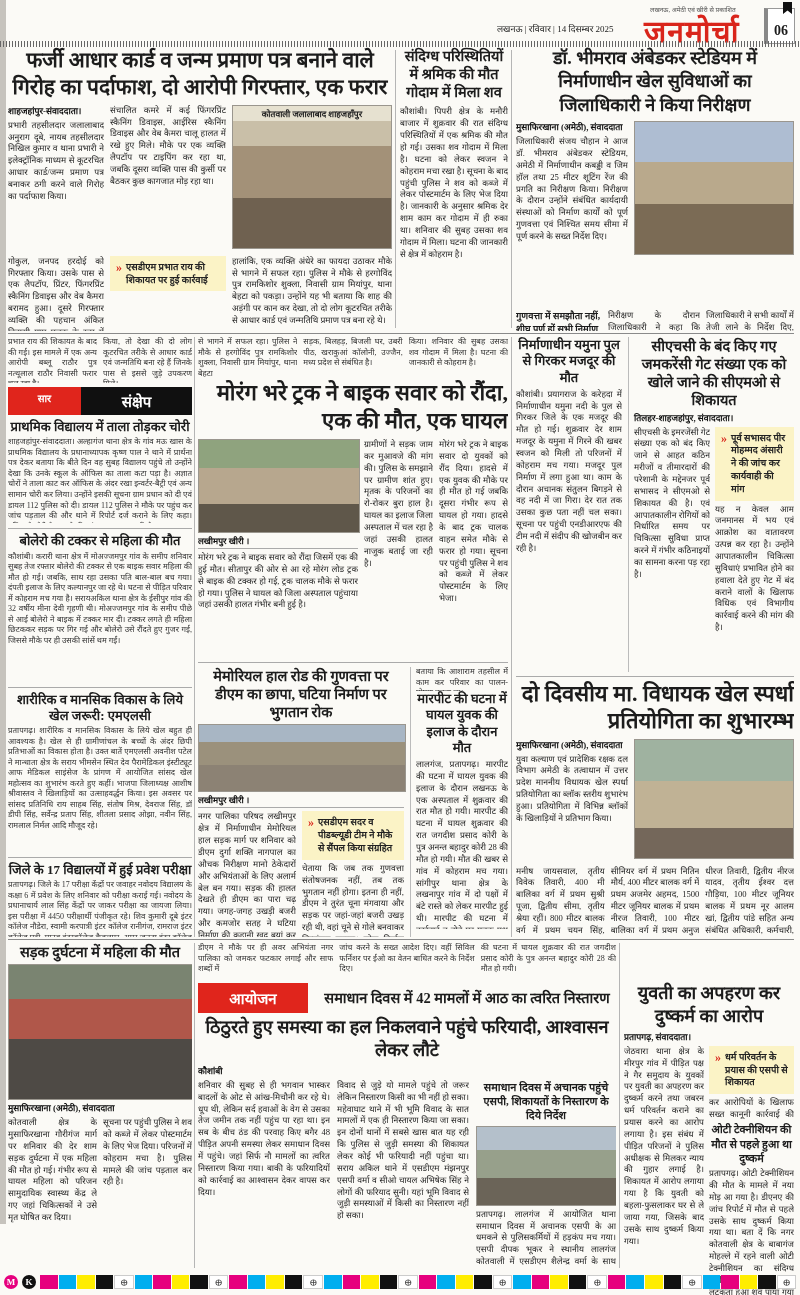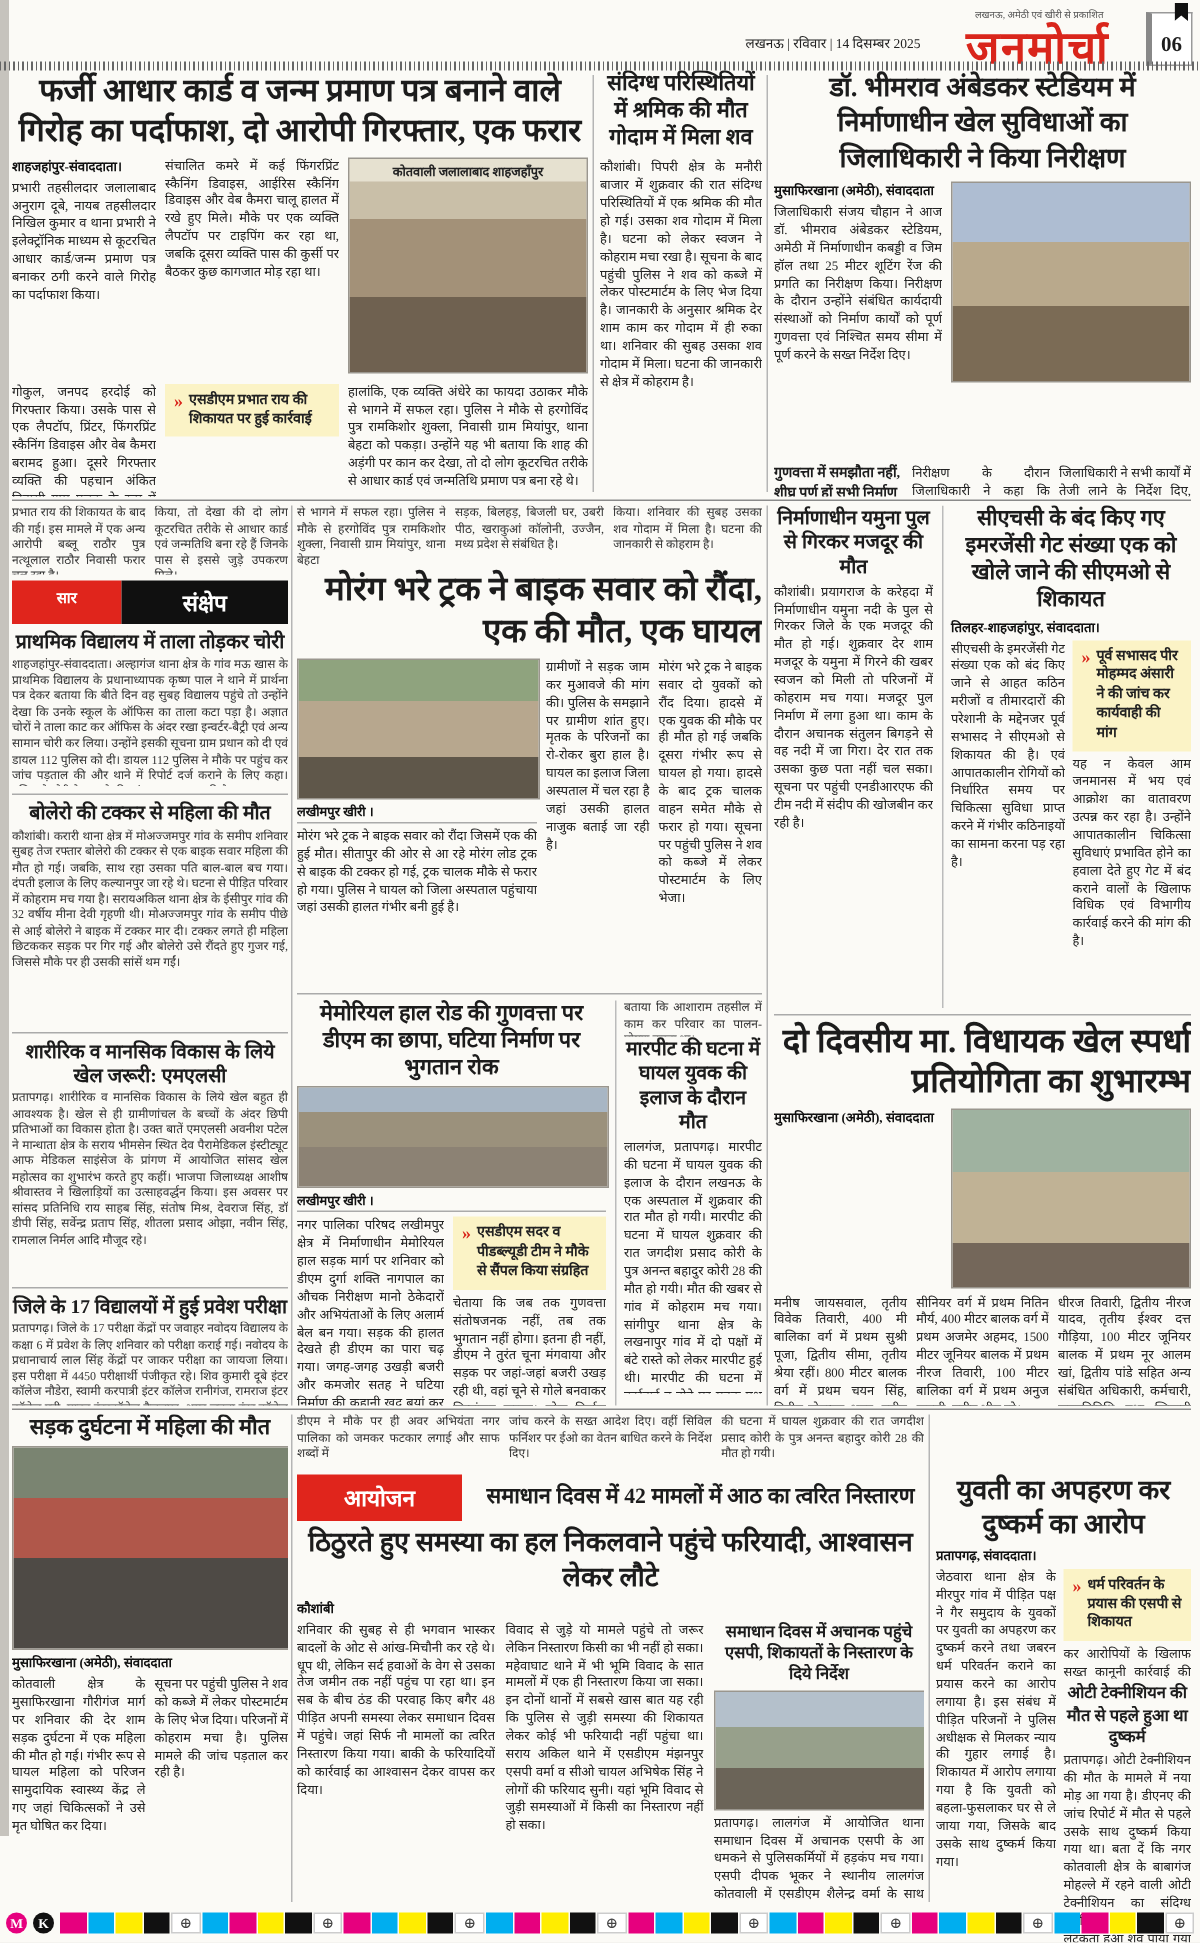--- a/index.html
+++ b/index.html
@@ -191,40 +191,41 @@
 
   <div class="abs vline" style="left:511px;top:337px;height:600px;"></div>
 
   <div class="abs clip" style="left:516px;top:337px;width:278px;height:600px;">
     <div style="display:flex;gap:6px;">
       <div style="width:106px;">
         <div class="h-sm">निर्माणाधीन यमुना पुल से गिरकर मजदूर की मौत</div>
         <div class="body-t" style="margin-top:3px;height:246px;overflow:hidden;">कौशांबी। प्रयागराज के करेहदा में निर्माणाधीन यमुना नदी के पुल से गिरकर जिले के एक मजदूर की मौत हो गई। शुक्रवार देर शाम मजदूर के यमुना में गिरने की खबर स्वजन को मिली तो परिजनों में कोहराम मच गया। मजदूर पुल निर्माण में लगा हुआ था। काम के दौरान अचानक संतुलन बिगड़ने से वह नदी में जा गिरा। देर रात तक उसका कुछ पता नहीं चल सका। सूचना पर पहुंची एनडीआरएफ की टीम नदी में संदीप की खोजबीन कर रही है।</div>
       </div>
       <div style="flex:1;border-left:1px solid #bbb;padding-left:5px;">
-        <div class="h-md">सीएचसी के बंद किए गए इमरजेंसी गेट संख्या एक को खोले जाने की सीएमओ से शिकायत</div>
+        <div class="h-md">सीएचसी के बंद किए गए जमकरेंसी गेट संख्या एक को खोले जाने की सीएमओ से शिकायत</div>
         <div class="byline" style="margin-top:2px;">तिलहर-शाहजहांपुर, संवाददाता।</div>
         <div style="display:flex;gap:5px;margin-top:3px;">
           <div class="body-t" style="width:76px;height:226px;overflow:hidden;">सीएचसी के इमरजेंसी गेट संख्या एक को बंद किए जाने से आहत कठिन मरीजों व तीमारदारों की परेशानी के मद्देनजर पूर्व सभासद ने सीएमओ से शिकायत की है। एवं आपातकालीन रोगियों को निर्धारित समय पर चिकित्सा सुविधा प्राप्त करने में गंभीर कठिनाइयों का सामना करना पड़ रहा है।</div>
           <div style="flex:1;">
             <div class="pull">
               <span class="mark">»</span>
               <span class="pq">पूर्व सभासद पीर मोहम्मद अंसारी ने की जांच कर कार्यवाही की मांग</span>
             </div>
             <div class="body-t" style="margin-top:3px;height:168px;overflow:hidden;">यह न केवल आम जनमानस में भय एवं आक्रोश का वातावरण उत्पन्न कर रहा है। उन्होंने आपातकालीन चिकित्सा सुविधाएं प्रभावित होने का हवाला देते हुए गेट में बंद कराने वालों के खिलाफ विधिक एवं विभागीय कार्रवाई करने की मांग की है।</div>
           </div>
         </div>
       </div>
     </div>
 
     <div style="border-top:1px solid #aaa;margin-top:4px;padding-top:3px;">
       <div class="h-big">दो दिवसीय मा. विधायक खेल स्पर्धा प्रतियोगिता का शुभारम्भ</div>
       <div style="display:flex;gap:6px;margin-top:4px;">
         <div style="width:112px;">
           <div class="byline">मुसाफिरखाना (अमेठी), संवाददाता</div>
+          <div class="body-t" style="margin-top:3px;height:108px;overflow:hidden;">युवा कल्याण एवं प्रादेशिक रक्षक दल विभाग अमेठी के तत्वाधान में उत्तर प्रदेश माननीय विधायक खेल स्पर्धा प्रतियोगिता का ब्लॉक स्तरीय शुभारंभ हुआ। प्रतियोगिता में विभिन्न ब्लॉकों के खिलाड़ियों ने प्रतिभाग किया।</div>
         </div>
         <div class="photo" style="flex:1;height:118px;background:linear-gradient(180deg,#9fb2a0 0 35%,#c0b295 35% 75%,#74675a 75% 100%);"></div>
       </div>
       <div style="display:flex;gap:6px;margin-top:4px;">
         <div class="body-t" style="flex:1;height:82px;overflow:hidden;">मनीष जायसवाल, तृतीय विवेक तिवारी, 400 मी बालिका वर्ग में प्रथम सुश्री पूजा, द्वितीय सीमा, तृतीय श्रेया रहीं। 800 मीटर बालक वर्ग में प्रथम चयन सिंह, द्वितीय मोहम्मद अहद, तृतीय तुषार कुमार रहे।</div>
         <div class="body-t" style="flex:1;height:82px;overflow:hidden;">सीनियर वर्ग में प्रथम नितिन मौर्य, 400 मीटर बालक वर्ग में प्रथम अजमेर अहमद, 1500 मीटर जूनियर बालक में प्रथम नीरज तिवारी, 100 मीटर बालिका वर्ग में प्रथम अनुज कुमारी, तृतीय भीम रहे।</div>
         <div class="body-t" style="flex:1;height:82px;overflow:hidden;">धीरज तिवारी, द्वितीय नीरज यादव, तृतीय ईश्वर दत्त गौड़िया, 100 मीटर जूनियर बालक में प्रथम नूर आलम खां, द्वितीय पांडे सहित अन्य संबंधित अधिकारी, कर्मचारी, जनप्रतिनिधि तथा खिलाड़ी एवं जन सामान्य उपस्थित रहे।</div>
       </div>
     </div>
   </div>

